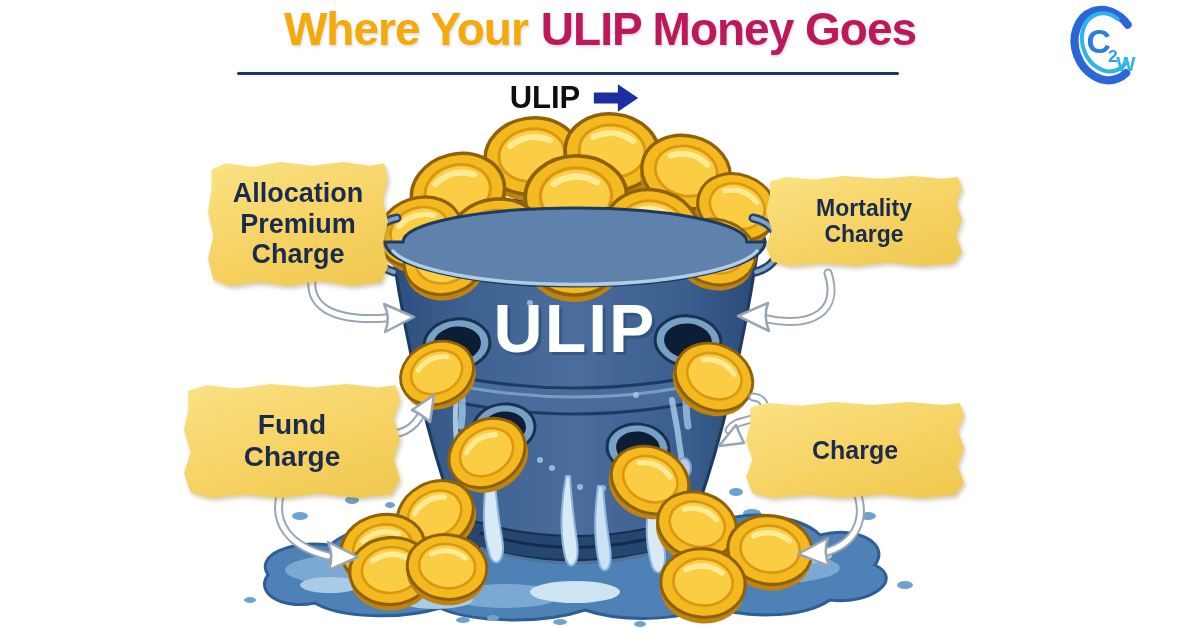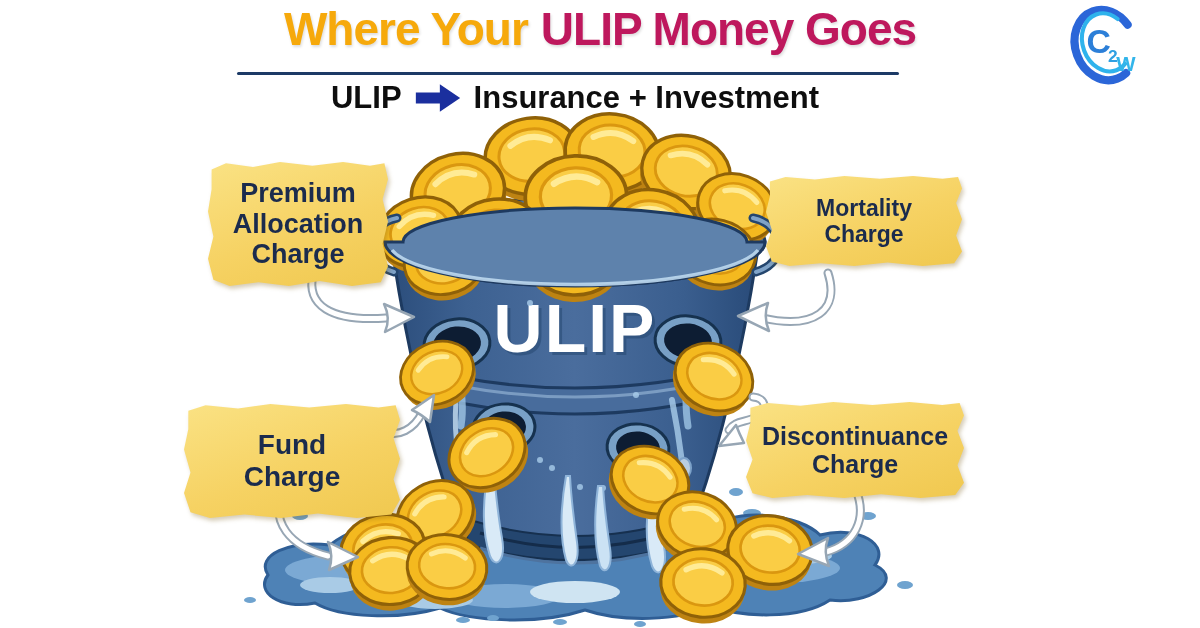--- a/index.html
+++ b/index.html
@@ -30,21 +30,21 @@
                text-anchor:middle;}
   
   .note-wrap{position:absolute;filter:drop-shadow(2px 3px 2px rgba(120,90,20,.3));}
   .note{width:100%;height:100%;display:flex;flex-direction:column;justify-content:center;align-items:center;
         background:linear-gradient(160deg,#FAE284 0%,#F6D263 55%,#F0C84F 100%);
         color:#1B2B4D;font-weight:bold;text-align:center;line-height:1.14;
         clip-path:polygon(2% 6%,10% 1%,25% 4%,40% 0%,58% 3%,75% 0%,90% 3%,98% 1%,100% 14%,97% 30%,100% 48%,97% 66%,100% 84%,96% 97%,80% 100%,62% 96%,45% 100%,28% 97%,12% 100%,3% 95%,0% 78%,3% 60%,0% 40%,2% 22%);}
   .note span{display:block;}
   .note-premium{left:208px;top:162px;width:180px;height:124px;font-size:27px;}
   .note-mortality{left:766px;top:176px;width:196px;height:90px;font-size:23px;}
-  .note-fund{left:184px;top:404px;width:216px;height:114px;font-size:28px;}
+  .note-fund{left:184px;top:384px;width:216px;height:114px;font-size:28px;}
   .note-disc{left:746px;top:402px;width:218px;height:96px;font-size:25px;}
 </style>
 </head>
 <body>
 
 <div class="stage">
 
   <svg class="scene" viewBox="0 0 1200 628" aria-hidden="true">
     <defs>
       <linearGradient id="bodyG" x1="0" y1="0" x2="1" y2="0">
@@ -228,54 +228,52 @@
   <h1 class="title">
     <span class="title-hl">Where Your</span>
     <span class="title-main">ULIP Money Goes</span>
   </h1>
   <div class="divider"></div>
   <div class="subtitle">
     <span>ULIP</span>
     <svg class="sub-arrow" viewBox="0 0 52 34">
       <path d="M2 11 H28 V2 L50 17 L28 32 V23 H2 Z" fill="#1B2F9E"></path>
     </svg>
-    <span>Insurance + Investment</span>
   </div>
 
   <div class="logo">
     <svg viewBox="0 0 84 84">
       <g transform="rotate(-20 42 42)">
         <ellipse cx="42" cy="42" rx="29" ry="35" fill="none" stroke="#2B66D8" stroke-width="8" stroke-dasharray="150 52" stroke-dashoffset="-40" stroke-linecap="round"></ellipse>
         <ellipse cx="44" cy="40" rx="23" ry="29" fill="none" stroke="#2FB3EC" stroke-width="4" stroke-dasharray="115 48" stroke-dashoffset="-30" stroke-linecap="round"></ellipse>
       </g>
       <text x="24" y="50" class="lg-c">C</text>
       <text x="45" y="59" class="lg-2">2</text>
       <text x="53" y="67" class="lg-w">W</text>
     </svg>
   </div>
 
   <div class="note-wrap note-premium">
     <div class="note">
+      <span>Allocation</span>
       <span>Premium</span>
-      <span>Allocation</span>
       <span>Charge</span>
     </div>
   </div>
   <div class="note-wrap note-mortality">
     <div class="note">
       <span>Mortality</span>
       <span>Charge</span>
     </div>
   </div>
   <div class="note-wrap note-fund">
     <div class="note">
       <span>Fund</span>
       <span>Charge</span>
     </div>
   </div>
   <div class="note-wrap note-disc">
     <div class="note">
-      <span>Discontinuance</span>
       <span>Charge</span>
     </div>
   </div>
 
 </div>
 
 </body></html>

